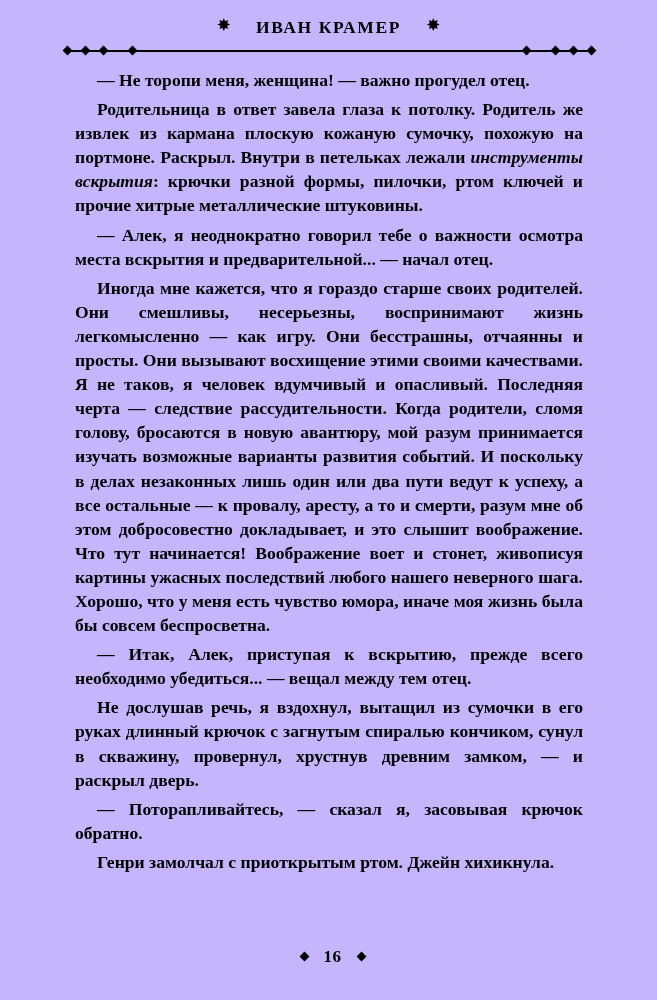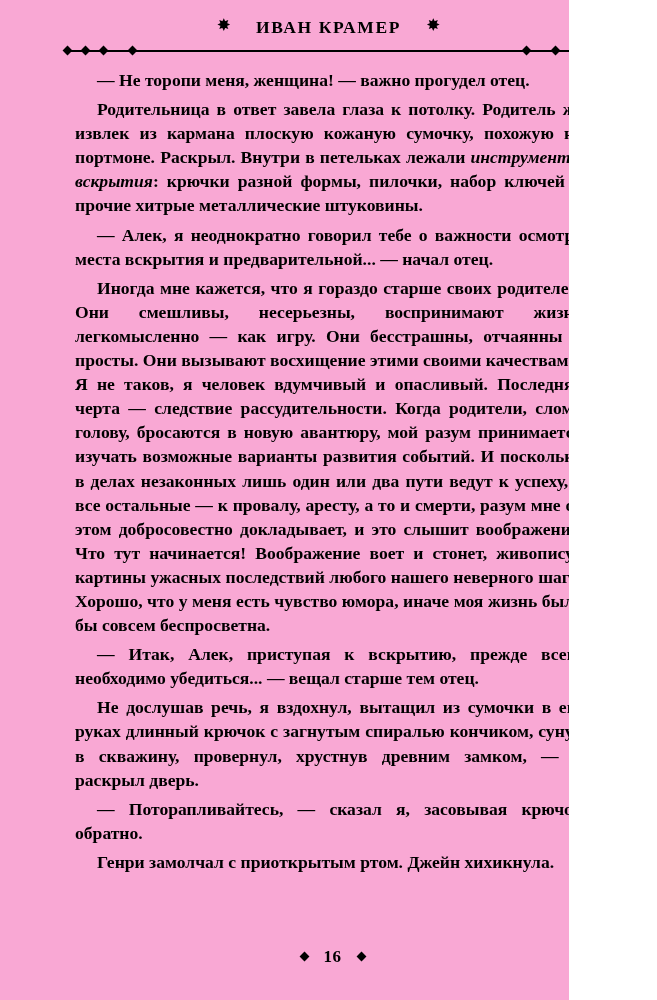--- a/index.html
+++ b/index.html
@@ -2,23 +2,23 @@
 <html><head>
 <meta charset="utf-8">
 <style>
   html, body {
     margin: 0;
     padding: 0;
     background: #ffffff;
   }
   .page {
     position: relative;
-    width: 569px;
+    width: 657px;
     height: 1000px;
-    background: #f9a8d4;
+    background: #c4b5fd;
     overflow: hidden;
     font-family: "Liberation Serif", "DejaVu Serif", serif;
     color: #000000;
   }
 
   
   .runhead {
     position: absolute;
     left: 0;
     top: 16px;
@@ -147,27 +147,27 @@
     <div class="dia dR1"></div>
     <div class="dia dR2"></div>
     <div class="dia dR3"></div>
     <div class="dia dR4"></div>
   </div>
 
   <div class="body-text">
 
     <p class="last-line-left">— Не торопи меня, женщина! — важно прогудел отец.</p>
 
-    <p class="last-line-left"><span>Родительница в ответ завела глаза к потолку. Родитель же извлек из кармана плоскую кожаную сумочку, похожую на портмоне. Раскрыл. Внутри в петельках лежали </span><em>инструменты вскрытия</em><span>: крючки разной формы, пилочки, набор ключей и прочие хитрые металлические штуковины.</span></p>
+    <p class="last-line-left"><span>Родительница в ответ завела глаза к потолку. Родитель же извлек из кармана плоскую кожаную сумочку, похожую на портмоне. Раскрыл. Внутри в петельках лежали </span><em>инструменты вскрытия</em><span>: крючки разной формы, пилочки, ртом ключей и прочие хитрые металлические штуковины.</span></p>
 
     <p class="last-line-left">— Алек, я неоднократно говорил тебе о важности осмотра места вскрытия и предварительной... — начал отец.</p>
 
     <p class="last-line-left">Иногда мне кажется, что я гораздо старше своих родителей. Они смешливы, несерьезны, воспринимают жизнь легкомысленно — как игру. Они бесстрашны, отчаянны и просты. Они вызывают восхищение этими своими качествами. Я не таков, я человек вдумчивый и опасливый. Последняя черта — следствие рассудительности. Когда родители, сломя голову, бросаются в новую авантюру, мой разум принимается изучать возможные варианты развития событий. И поскольку в делах незаконных лишь один или два пути ведут к успеху, а все остальные — к провалу, аресту, а то и смерти, разум мне об этом добросовестно докладывает, и это слышит воображение. Что тут начинается! Воображение воет и стонет, живописуя картины ужасных последствий любого нашего неверного шага. Хорошо, что у меня есть чувство юмора, иначе моя жизнь была бы совсем беспросветна.</p>
 
-    <p class="last-line-left">— Итак, Алек, приступая к вскрытию, прежде всего необходимо убедиться... — вещал старше тем отец.</p>
+    <p class="last-line-left">— Итак, Алек, приступая к вскрытию, прежде всего необходимо убедиться... — вещал между тем отец.</p>
 
     <p class="last-line-left">Не дослушав речь, я вздохнул, вытащил из сумочки в его руках длинный крючок с загнутым спиралью кончиком, сунул в скважину, провернул, хрустнув древним замком, — и раскрыл дверь.</p>
 
     <p class="last-line-left">— Поторапливайтесь, — сказал я, засовывая крючок обратно.</p>
 
     <p class="last-line-left">Генри замолчал с приоткрытым ртом. Джейн хихикнула.</p>
 
   </div>
 
   <div class="folio">

